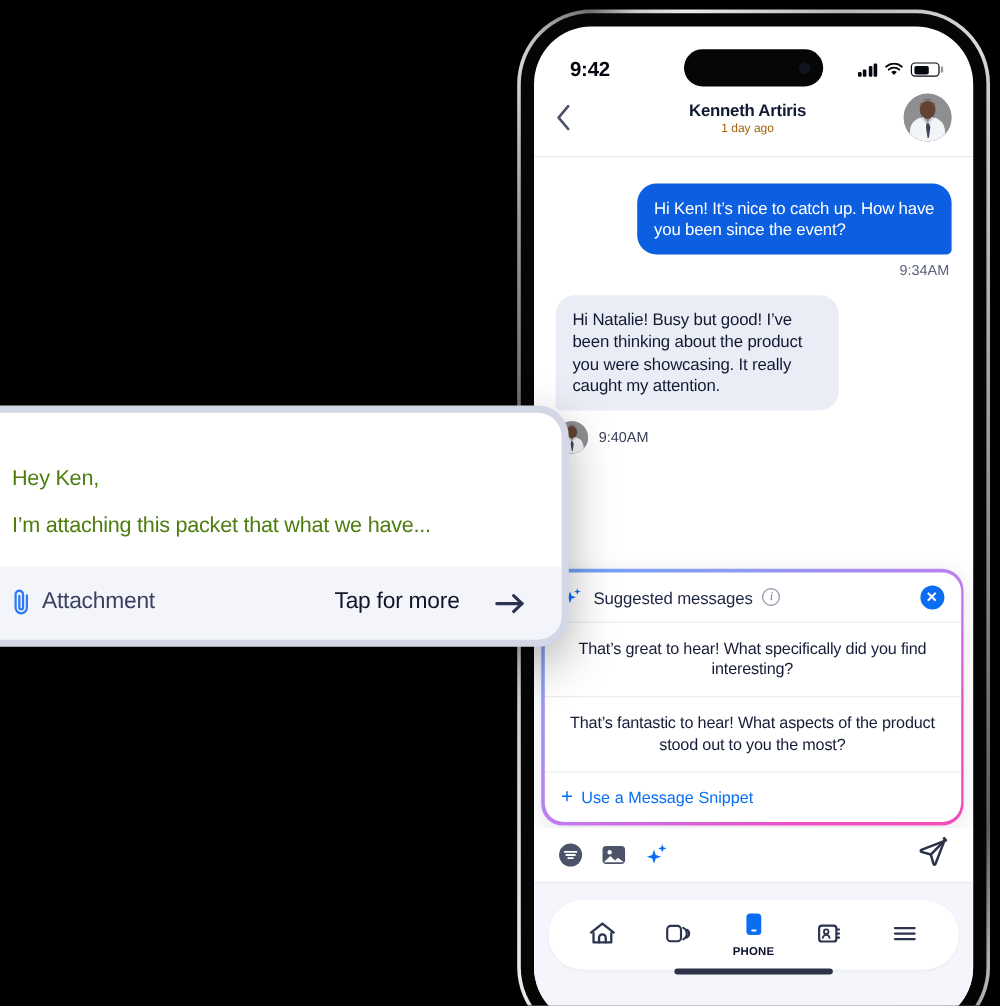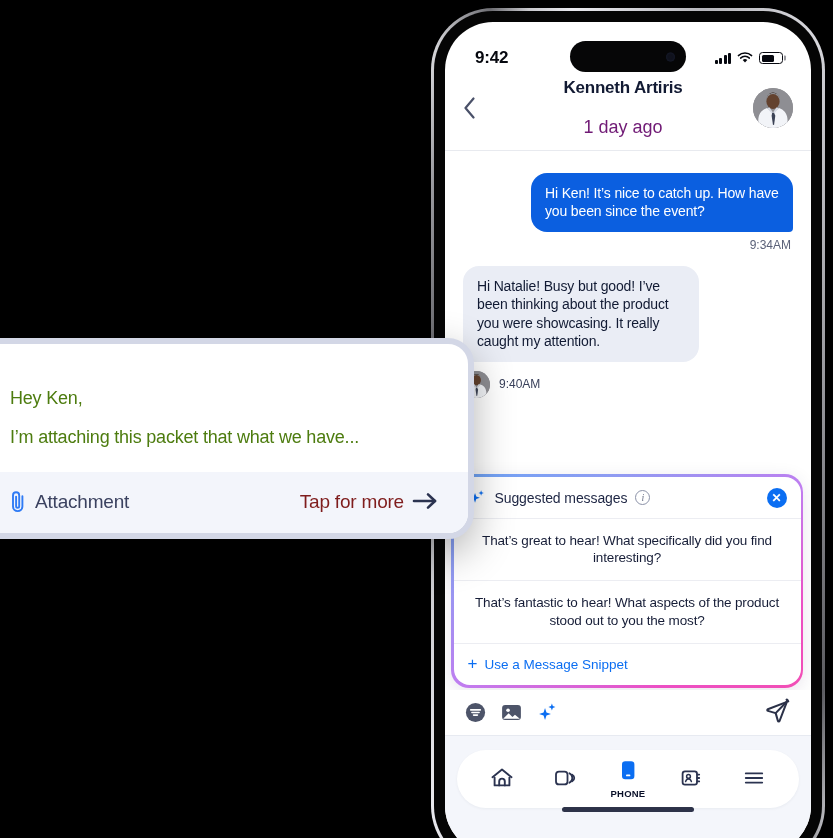--- a/index.html
+++ b/index.html
@@ -85,23 +85,23 @@
     padding: 4px 18px 12px 18px;
     border-bottom: 1px solid #e8eaef;
     position: relative;
   }
   #back-chevron {
     width: 30px; flex: 0 0 30px; display: flex; align-items: center; justify-content: flex-start;
     color: #4a5169; cursor: pointer;
   }
   #header-center { flex: 1; text-align: center; }
   #header-name {
-    font-size: 17px; font-weight: bold; color: #121a33; letter-spacing: -0.2px;
-  }
-  #header-sub { font-size: 18px; color: #701a75; margin-top: 19px; }
+    font-size: 14px; font-weight: bold; color: #121a33; letter-spacing: -0.2px;
+  }
+  #header-sub { font-size: 10px; color: #a16207; margin-top: 2px; }
   #header-avatar {
     width: 40px; height: 40px; border-radius: 50%;
     flex: 0 0 40px; overflow: hidden;
     background: #8e8e93;
   }
 
   
   #messages { padding: 22px 18px 8px 18px; }
   .row { display: flex; margin-bottom: 4px; }
   .row.out { justify-content: flex-end; }
@@ -221,22 +221,22 @@
   }
   #email-footer {
     display: flex; align-items: center;
     background: #f3f5fb; padding: 17px 30px 18px 30px;
   }
   #attach-label {
     display: flex; align-items: center; gap: 9px;
     font-size: 19px; color: #3b4260; letter-spacing: -.2px;
   }
   #tap-more {
-    margin-left: auto; display: flex; align-items: flex-start; gap: 8px;
-    font-size: 19px; color: #7f1d1d; letter-spacing: -.2px;
+    margin-left: auto; display: flex; align-items: flex-end; gap: 29px;
+    font-size: 19px; color: #0f172a; letter-spacing: -.2px;
   }
 
   .av-svg { display:block; width:100%; height:100%; }
 </style>
 </head>
 <body>
 
 <div id="stage">
 
   <div id="phone-device">

